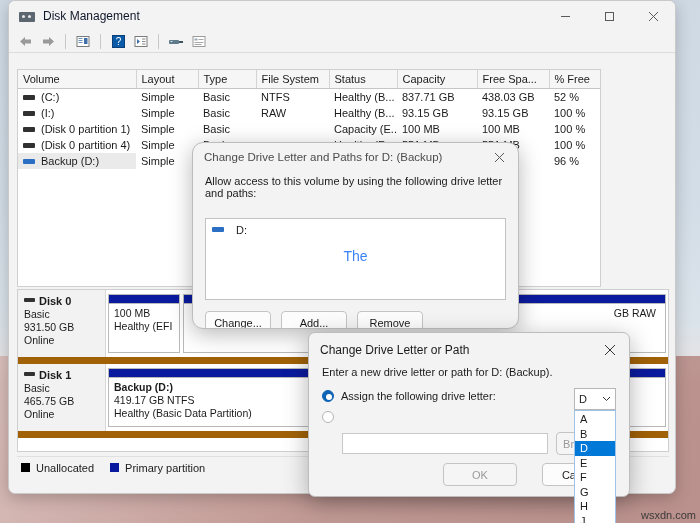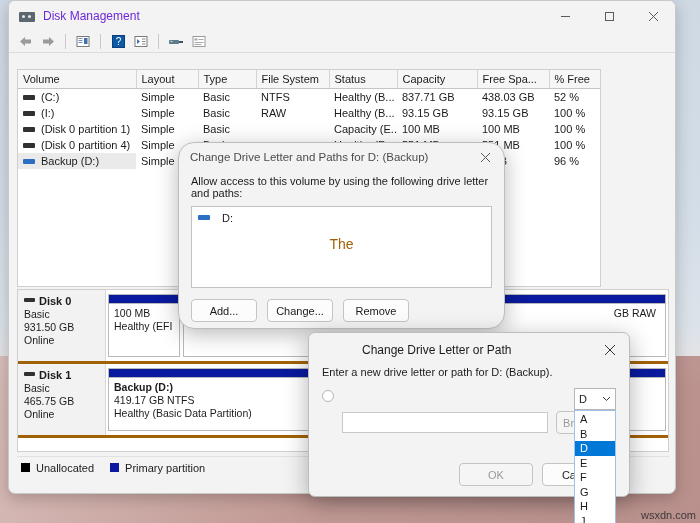--- a/index.html
+++ b/index.html
@@ -34,21 +34,21 @@
   }
   .titlebar{
     height:30px; display:flex; align-items:center; background:#f3f3f3;
     padding-left:10px; position:relative;
   }
   .title-ico{ width:16px; height:13px; margin-right:8px; position:relative; }
   .title-ico .body{ position:absolute; left:0; top:2px; width:16px; height:10px;
     background:#5b6670; border-radius:1px; }
   .title-ico .dot{ position:absolute; top:5px; width:3px; height:3px; background:#e8e8e8; border-radius:50%;}
   .title-ico .d1{ left:3px;} .title-ico .d2{ left:9px;}
-  .title-text{ font-size:12px; color:#6d28d9; }
+  .title-text{ font-size:12px; color:#0f172a; }
   .win-btns{ position:absolute; right:0; top:0; display:flex; height:30px; }
   .win-btn{ width:44px; height:30px; display:flex; align-items:center; justify-content:center;
     color:#5a5a5a; font-size:12px; }
   .win-btn svg{ display:block; }
 
   .menubar{ height:22px; display:flex; align-items:center; padding-left:8px; gap:2px; background:#f3f3f3;}
   .menu-item{ padding:2px 9px; font-size:12px; color:#1b1b1b; }
 
   .toolbar{ height:22px; display:flex; align-items:center; padding:0 6px; gap:3px;
     background:#f3f3f3; border-bottom:1px solid #dcdcdc;}
@@ -66,21 +66,21 @@
   }
   table.vol td{ padding:2px 5px; height:16px; white-space:nowrap; overflow:hidden;}
   tr.sel td.volcell{ background:#eaeaea; }
   .vol-ico{ display:inline-block; width:12px; height:5px; background:#313131;
      border-radius:1px; margin-right:6px; vertical-align:middle; position:relative; top:-1px;}
   .vol-ico.blue{ background:#2a6fc4; }
 
   
   .disk-area{ position:absolute; left:8px; top:288px; width:652px; height:163px;
     background:#fff; border:1px solid #cfcfcf; overflow:hidden; }
-  .disk-row{ display:flex; height:74px; border-bottom:3px solid #a16207; }
+  .disk-row{ display:flex; height:74px; border-bottom:7px solid #a16207; }
   .disk-info{ width:88px; border-right:1px solid #d7d7d7; padding:5px 6px; background:#f2f2f2;
     font-size:10.5px; line-height:13px;}
   .disk-info .dtitle{ font-weight:bold; font-size:11px; }
   .disk-info .dico{ display:inline-block; width:11px; height:4px; background:#313131; border-radius:1px;
     margin-right:4px; vertical-align:middle; position:relative; top:-2px;}
   .parts{ flex:1; display:flex; padding:4px 2px 4px 2px; gap:3px; }
   .part{ border:1px solid #b9b9b9; background:#fff; display:flex; flex-direction:column; }
   .part .bar{ height:9px; background:#0a1a9e; border-bottom:1px solid #b9b9b9;}
   .part .ptxt{ padding:3px 5px; font-size:10.5px; line-height:13px;}
   .part .ptxt b{ font-weight:bold;}
@@ -89,62 +89,62 @@
     display:flex; align-items:center; gap:6px; padding-left:4px; font-size:11px;
     border-top:1px solid #e0e0e0; background:#f3f3f3;}
   .lg-sw{ width:9px; height:9px; display:inline-block; }
   .lg-unalloc{ background:#000; }
   .lg-primary{ background:#0a1a9e; }
   .lg-txt{ margin-right:10px; }
   .statusbar{ position:absolute; left:8px; top:477px; width:652px; height:15px; background:#f3f3f3;}
 
   
   #dlg1{
-    position:absolute; left:178px; top:142px; width:327px; height:187px;
-    background:#f3f3f3; border:1px solid #bdbdbd; border-radius:16px;
+    position:absolute; left:192px; top:142px; width:327px; height:187px;
+    background:#f3f3f3; border:1px solid #bdbdbd; border-radius:11px;
     box-shadow:0 5px 22px rgba(0,0,0,.28); z-index:30; overflow:hidden;
   }
   #dlg1 .dhead{ height:28px; display:flex; align-items:center; padding:0 6px 0 11px; }
   #dlg1 .dtitle{ font-size:11.5px; color:#4c4c4c; flex:1; }
   .dclose{ width:26px; height:24px; display:flex; align-items:center; justify-content:center; color:#5a5a5a;}
   #dlg1 .dbody{ padding:4px 12px 0 12px; }
-  .d1-label{ font-size:11px; margin-bottom:7px; }
+  .d1-label{ font-size:11px; margin-bottom:19px; }
   .d1-list{ height:82px; border:1px solid #c2c2c2; background:#fff; padding:5px 6px; position:relative;}
   .d1-list .item{ display:flex; align-items:center; gap:6px; font-size:11px;}
   .wc-wm{ position:absolute; left:50%; top:46%; transform:translate(-50%,-50%);
-     text-align:center; color:#a16207; font-size:14px; line-height:16px; white-space:nowrap; }
+     text-align:center; color:#3b82f6; font-size:14px; line-height:16px; white-space:nowrap; }
   .wc-wm .sq{ display:inline-block; width:16px; height:16px; background:#cfe2f7; vertical-align:middle;
      margin-left:3px; }
   .d1-btns{ display:flex; gap:10px; margin-top:11px; }
   .btn{ border:1px solid #c4c4c4; background:#fcfcfc; border-radius:4px;
      height:23px; min-width:66px; font-size:11px; display:flex; align-items:center;
      justify-content:center; color:#1b1b1b; }
   .btn.dis{ color:#9a9a9a; background:#f5f5f5; }
 
   
   #dlg2{
     position:absolute; left:308px; top:332px; width:322px; height:165px;
     background:#f3f3f3; border:1px solid #bdbdbd; border-radius:7px;
     box-shadow:0 6px 24px rgba(0,0,0,.3); z-index:40; overflow:visible;
   }
-  #dlg2 .dhead{ height:30px; display:flex; align-items:center; padding:4px 6px 0 11px;margin-left:42px;}
+  #dlg2 .dhead{ height:30px; display:flex; align-items:center; padding:4px 6px 0 11px;}
   #dlg2 .dtitle{ font-size:12px; color:#1b1b1b; flex:1;}
   #dlg2 .dbody{ padding:3px 13px 0 13px; }
   .d2-intro{ font-size:11px; margin-bottom:12px; }
   .radio-row{ display:flex; align-items:center; gap:7px; margin-bottom:9px; font-size:11px;}
   .radio{ width:12px; height:12px; border-radius:50%; border:1px solid #6d6d6d; background:#fff;
      position:relative; flex:0 0 auto;}
   .radio.on{ border:1px solid #0f64b5; background:#0f64b5; }
   .radio.on:after{ content:""; position:absolute; left:3px; top:3px; width:6px; height:6px;
      border-radius:50%; background:#fff; }
   .radio-row.dis{ color:#9b9b9b; }
   .radio-row.dis .radio{ border-color:#b5b5b5; }
   .path-row{ display:flex; align-items:center; gap:8px; margin-left:20px; }
   .path-input{ flex:1; height:21px; border:1px solid #c8c8c8; background:#fff; }
-  .d2-foot{ position:absolute; right:13px; bottom:10px; display:flex; gap:9px; }
+  .d2-foot{ position:absolute; right:13px; bottom:10px; display:flex; gap:25px; }
   .btn-ok{ min-width:74px; }
   
   #combo{ position:absolute; right:13px; top:55px; width:42px; height:22px;
     border:1px solid #b6b6b6; background:#fff; display:flex; align-items:center;
     padding:0 4px; font-size:11px; z-index:45;}
   #combo .cval{ flex:1; }
   #combo .carr{ color:#333; font-size:9px; }
   #droplist{ position:absolute; right:13px; top:77px; width:42px;
     border:1px solid #9fc3e8; background:#fff; z-index:50; padding:1px 0;}
   #droplist .opt{ height:14.5px; line-height:14.5px; padding-left:5px; font-size:11px; }
@@ -397,39 +397,43 @@
     <div class="d1-list">
       <div class="item">
         <span class="vol-ico blue"></span>
         <span>D:</span>
       </div>
       <div class="wc-wm">
         <div>The</div>
       </div>
     </div>
     <div class="d1-btns">
+      <div class="btn">Change...</div>
       <div class="btn">Add...</div>
-      <div class="btn">Change...</div>
       <div class="btn">Remove</div>
     </div>
   </div>
 </div>
 
 <div id="dlg2">
   <div class="dhead">
     <span class="dtitle">Change Drive Letter or Path</span>
     <span class="dclose">
       <svg width="12" height="12" viewBox="0 0 12 12">
           <line x1="1" y1="1" x2="11" y2="11" stroke="#333" stroke-width="1"></line>
           <line x1="11" y1="1" x2="1" y2="11" stroke="#333" stroke-width="1"></line>
         </svg>
     </span>
   </div>
   <div class="dbody">
     <div class="d2-intro">Enter a new drive letter or path for D: (Backup).</div>
+    <div class="radio-row">
+      <span class="radio on"></span>
+      <span>Assign the following drive letter:</span>
+    </div>
     <div class="radio-row dis">
       <span class="radio"></span>
     </div>
     <div class="path-row">
       <input class="path-input" type="text" value="" style="">
       <div class="btn dis" style="min-width:60px">Browse...</div>
     </div>
   </div>
   <div class="d2-foot">
     <div class="btn dis btn-ok">OK</div>

